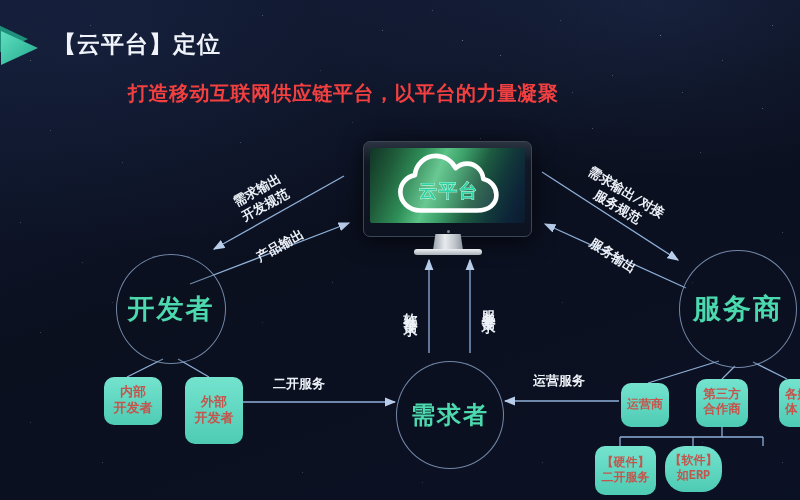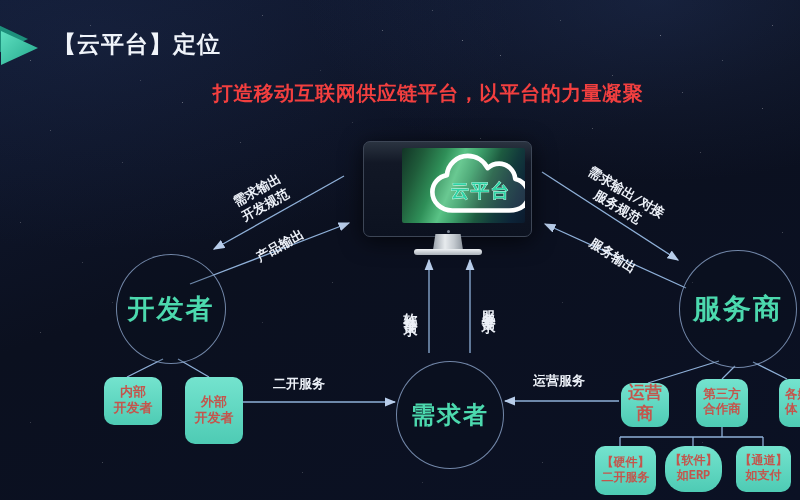--- a/index.html
+++ b/index.html
@@ -36,21 +36,21 @@
       702px 442px 0 0 rgba(255,255,255,.2), 782px 462px 0 0 rgba(255,255,255,.3),
       462px 40px 0 0 rgba(255,255,255,.5), 682px 92px 0 0 rgba(255,255,255,.35),
       182px 102px 0 0 rgba(255,255,255,.45),572px 92px 0 0 rgba(255,255,255,.3);
   }
   
   .play-back{position:absolute;left:-10px;top:21px;width:38px;height:36px;background:#1d8f7b;
     clip-path:polygon(0 0,100% 50%,0 100%);}
   .play-front{position:absolute;left:1px;top:31px;width:37px;height:34px;
     background:linear-gradient(135deg,#5fe0c0,#23a78c);clip-path:polygon(0 0,100% 50%,0 100%);}
   .title{position:absolute;left:53px;top:29px;font-size:23px;font-weight:bold;color:#f0f4fa;letter-spacing:1px;}
-  .heading{position:absolute;left:128px;top:82px;width:600px;text-align:center;
+  .heading{position:absolute;left:128px;top:82px;width:600px;text-align:left;
     font-size:20px;line-height:25px;font-weight:bold;color:#f23f3f;letter-spacing:.5px;}
   
   .wires{position:absolute;left:0;top:0;pointer-events:none;}
   .wires line{stroke:#8fb0d8;stroke-width:1.3;}
   
   .albl{position:absolute;color:#edf1f8;font-weight:bold;font-size:13px;line-height:1.3;
     text-align:center;white-space:nowrap;transform:translate(-50%,-50%);}
   .vlbl{writing-mode:vertical-rl;letter-spacing:3px;font-size:14px;white-space:normal;}
   
   .circle{position:absolute;border:1px solid rgba(150,175,215,.75);border-radius:50%;
@@ -58,34 +58,34 @@
     letter-spacing:2px;background:rgba(8,14,28,.25);}
   #c-dev{left:116px;top:254px;width:108px;height:108px;font-size:27px;}
   #c-prov{left:679px;top:250px;width:116px;height:116px;font-size:28px;}
   #c-dem{left:396px;top:361px;width:106px;height:106px;font-size:24px;}
   
   .tbox{position:absolute;background:linear-gradient(180deg,#74e3ce,#4ecbb4);border-radius:10px;
     color:#c4554c;font-weight:bold;display:flex;flex-direction:column;align-items:center;
     justify-content:center;text-align:center;line-height:1.22;}
   #b-int{left:104px;top:377px;width:58px;height:48px;font-size:13px;}
   #b-ext{left:185px;top:377px;width:58px;height:67px;font-size:13px;}
-  #b-opr{left:621px;top:383px;width:48px;height:44px;font-size:17px;border-radius:12px;}
+  #b-opr{left:621px;top:383px;width:48px;height:44px;font-size:12px;}
   #b-3rd{left:696px;top:379px;width:52px;height:48px;font-size:12.5px;}
   #b-med{left:779px;top:379px;width:52px;height:48px;font-size:12.5px;align-items:flex-start;
     padding-left:6px;text-align:left;box-sizing:border-box;}
   #b-hw{left:595px;top:446px;width:61px;height:49px;font-size:12px;}
   #b-sw{left:665px;top:446px;width:57px;height:46px;font-size:12px;border-radius:20px;}
   #b-ch{left:736px;top:446px;width:55px;height:46px;font-size:12px;}
   
   .monitor{position:absolute;left:363px;top:141px;width:167px;height:94px;
     background:linear-gradient(180deg,#2a3340,#121826 22%,#0c1220);
     border:1px solid #3d4656;border-radius:7px;box-shadow:0 4px 22px rgba(0,0,0,.65);}
   .screen{position:absolute;left:6px;top:6px;right:6px;bottom:13px;border-radius:2px;overflow:hidden;
     background:linear-gradient(112deg,#123426 0%,#1f5c3a 15%,#2f8f58 30%,#5ac386 42%,#3da06a 52%,
-      #1d5b40 66%,#123a3b 78%,#0d2438 90%,#0b1b2e 100%);margin-left:32px;}
+      #1d5b40 66%,#123a3b 78%,#0d2438 90%,#0b1b2e 100%);}
   .chin-dot{position:absolute;bottom:3px;left:50%;width:3px;height:3px;margin-left:-1px;
     border-radius:50%;background:#7c8694;}
   .neck{position:absolute;left:433px;top:234px;width:30px;height:16px;
     background:linear-gradient(90deg,#9aa2ab,#e7ebee 40%,#c3c9cf 70%,#8e969f);
     clip-path:polygon(8% 0,92% 0,100% 100%,0 100%);}
   .mbase{position:absolute;left:414px;top:249px;width:68px;height:6px;border-radius:3px;
     background:linear-gradient(180deg,#eef1f4,#a9b0b8);}
   .cloud-svg{position:absolute;left:14px;top:1px;width:128px;height:73px;}
 </style>
 </head>
@@ -179,17 +179,13 @@
     <div>体</div>
   </div>
   <div class="tbox" id="b-hw">
     <div>【硬件】</div>
     <div>二开服务</div>
   </div>
   <div class="tbox" id="b-sw">
     <div>【软件】</div>
     <div>如ERP</div>
   </div>
-  <div class="tbox" id="b-ch">
-    <div>【通道】</div>
-    <div>如支付</div>
-  </div>
 </div>
 
 </body></html>

